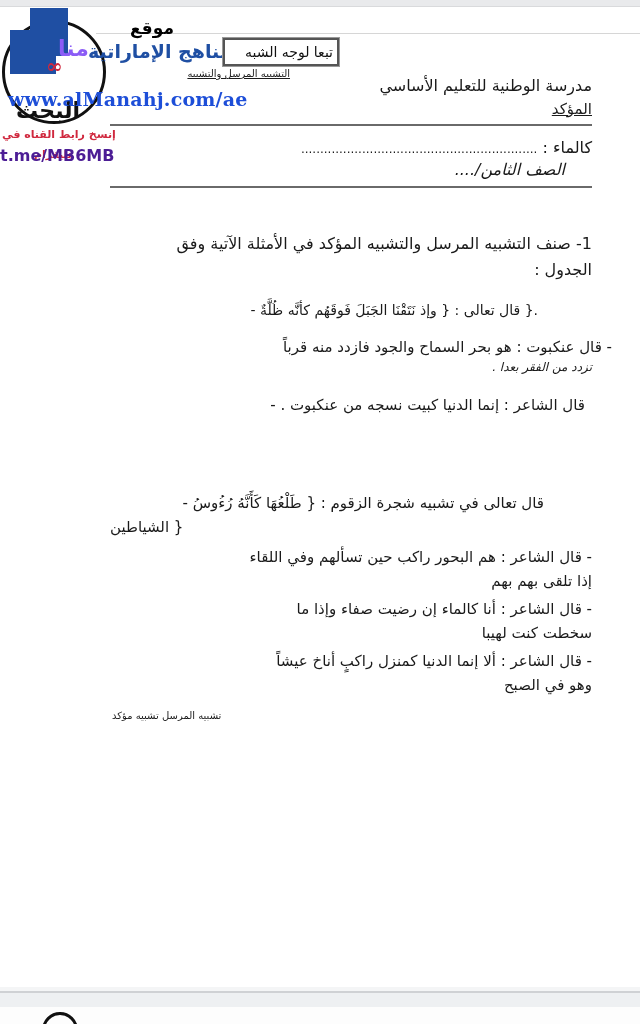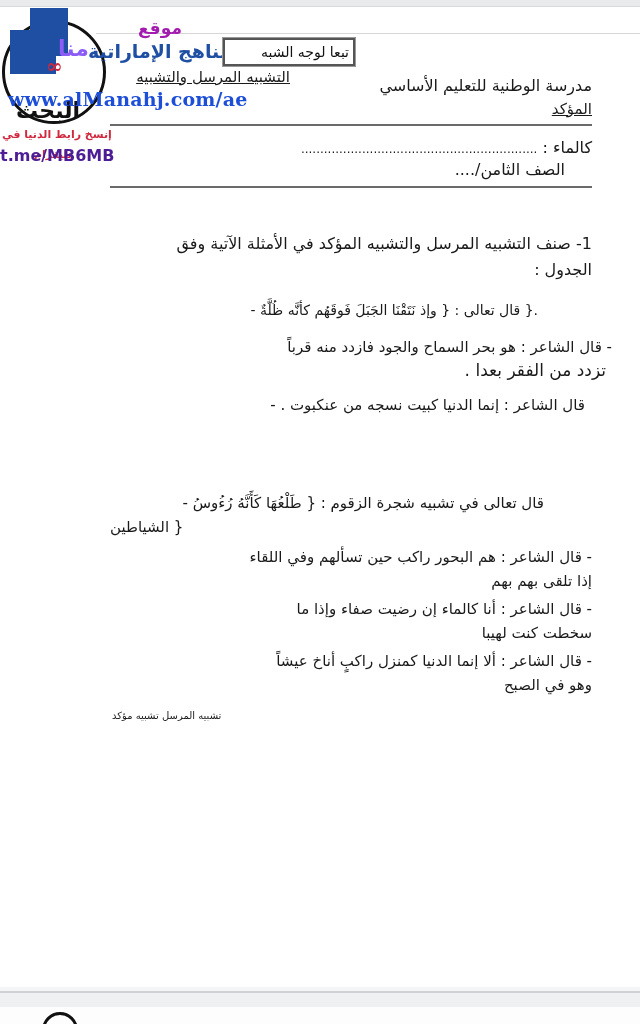--- a/index.html
+++ b/index.html
@@ -21,28 +21,28 @@
   .rtl { direction: rtl; font-family: "DejaVu Sans", sans-serif; color: #1a1a1a; position: absolute; white-space: nowrap; }
 
   
   .logo-circle { position: absolute; left: 2px; top: 20px; width: 104px; height: 104px; border-radius: 50%; border: 3px solid #111; box-sizing: border-box; background: #fff; }
   .logo-block1 { position: absolute; left: 30px; top: 8px; width: 38px; height: 48px; background: #1f4fa3; }
   .logo-block2 { position: absolute; left: 10px; top: 30px; width: 46px; height: 44px; background: #1f4fa3; }
   .logo-txt-top { position: absolute; left: 58px; top: 36px; font: bold 22px "DejaVu Sans", sans-serif; color: #8b5cf6; direction: rtl; }
   .logo-txt-bot { position: absolute; left: 16px; top: 74px; font: bold 22px "DejaVu Sans", sans-serif; color: #111; direction: rtl; margin-top: 24px; }
   .logo-swirl { position: absolute; left: 46px; top: 54px; font: bold 20px "DejaVu Serif", serif; color: #d0283e; }
 
-  .wm-mawqi { position: absolute; left: 130px; top: 18px; font: bold 17px "DejaVu Sans", sans-serif; color: #a21caf; direction: rtl; margin-left: 8px; }
+  .wm-mawqi { position: absolute; left: 130px; top: 18px; font: bold 17px "DejaVu Sans", sans-serif; color: #000000; direction: rtl; }
   .wm-manahij { position: absolute; left: 88px; top: 40px; font: bold 19px "DejaVu Sans", sans-serif; color: #1f4fa3; direction: rtl; }
   .wm-url { position: absolute; left: 8px; top: 88px; font: bold 19px "DejaVu Serif", serif; color: #1d4ed8; letter-spacing: 0.2px; }
   .wm-copy { position: absolute; left: 2px; top: 128px; font: bold 11px "DejaVu Sans", sans-serif; color: #d0283e; direction: rtl; }
   .wm-telegram { position: absolute; left: 34px; top: 148px; font: bold 11px "DejaVu Sans", sans-serif; color: #d0283e; direction: rtl; }
   .wm-tme { position: absolute; left: 0; top: 146px; font: bold 16px "DejaVu Sans", sans-serif; color: #4c1d95; }
 
-  .title-box { position: absolute; left: 223px; top: 38px; width: 132px; height: 28px; border: 2px solid #555; box-shadow: 0 0 0 1px #999; box-sizing: border-box; background: #fff; }
+  .title-box { position: absolute; left: 223px; top: 38px; width: 116px; height: 28px; border: 2px solid #555; box-shadow: 0 0 0 1px #999; box-sizing: border-box; background: #fff; }
   .title-box span { position: absolute; right: 4px; top: 4px; font-size: 14px; color: #111; direction: rtl; white-space: nowrap; }
 
   .u { text-decoration: underline; }
   .rule { position: absolute; height: 2px; background: #6a6a6a; }
 </style>
 </head>
 <body>
 
 <div class="top-strip"></div>
 
@@ -58,44 +58,44 @@
   <div class="logo-swirl">∞</div>
   <div class="logo-txt-bot">البحث</div>
 </div>
 <div class="wm-mawqi">موقع</div>
 <div class="wm-manahij">المناهج الإماراتية</div>
 
 <div class="title-box">
   <span>تبعا لوجه الشبه</span>
 </div>
 
-<div class="rtl u" style="right:350px; top:68px; font-size:15px;margin-left:48px;">التشبيه المرسل والتشبيه</div>
+<div class="rtl u" style="right:350px; top:68px; font-size:10px;margin-left:48px;">التشبيه المرسل والتشبيه</div>
 <div class="wm-url">www.alManahj.com/ae</div>
 
 <div class="rtl" style="right:48px; top:76px; font-size:16px;">مدرسة الوطنية للتعليم الأساسي</div>
 <div class="rtl u" style="right:48px; top:100px; font-size:15px;margin-left:47px;">المؤكد</div>
 <div class="rule" style="left:110px; top:124px; width:482px;"></div>
 
-<div class="wm-copy">إنسخ رابط الدنيا في</div>
+<div class="wm-copy">إنسخ رابط القناه في</div>
 <div class="rtl" style="right:48px; top:138px; font-size:16px;">
   <span>كالماء :</span>
   <span style="font-size:12px;">..............................................................</span>
 </div>
 <div class="wm-telegram">تليغرام</div>
 <div class="wm-tme">t.me/MB6MB</div>
-<div class="rtl" style="right:75px; top:160px; font-size:16px;">الصف الثامن/....</div>
+<div class="rtl" style="right:75px; top:160px; font-size:16px;font-style:italic;">الصف الثامن/....</div>
 <div class="rule" style="left:110px; top:186px; width:482px;"></div>
 
 <div class="rtl" style="right:48px; top:234px; font-size:16px;">1- صنف التشبيه المرسل والتشبيه المؤكد في الأمثلة الآتية وفق</div>
 <div class="rtl" style="right:48px; top:260px; font-size:16px;">الجدول :</div>
 
 <div class="rtl" style="right:102px; top:302px; font-size:14px;">.{ قال تعالى : { وإذ نَتَقْنَا الجَبَلَ فَوقَهُم كأنَّه ظُلَّةٌ -</div>
 
-<div class="rtl" style="right:28px; top:338px; font-size:15px;">- قال الشاعر :   هو بحر السماح والجود فازدد        منه قرباً</div>
-<div class="rtl" style="right:34px; top:360px; font-size:17px;">تزدد من الفقر بعدا .</div>
+<div class="rtl" style="right:28px; top:338px; font-size:15px;">- قال عنكبوت :   هو بحر السماح والجود فازدد        منه قرباً</div>
+<div class="rtl" style="right:48px; top:360px; font-size:12px;font-style:italic;">تزدد من الفقر بعدا .</div>
 
 <div class="rtl" style="right:55px; top:396px; font-size:15px;">قال الشاعر :  إنما الدنيا كبيت            نسجه من عنكبوت .        -</div>
 
 <div class="rtl" style="right:96px; top:494px; font-size:15px;">قال تعالى في تشبيه شجرة الزقوم : { طَلْعُهَا كَأَنَّهُ رُءُوسُ  -</div>
 <div class="rtl" style="right:100px; top:518px; font-size:15px; left:110px; text-align:left;">{ الشياطين</div>
 
 <div class="rtl" style="right:48px; top:548px; font-size:15px;">-  قال الشاعر :    هم البحور راكب حين تسألهم         وفي اللقاء</div>
 <div class="rtl" style="right:48px; top:572px; font-size:15px;">إذا تلقى بهم بهم</div>
 
 <div class="rtl" style="right:48px; top:600px; font-size:15px;">-  قال الشاعر :    أنا كالماء إن رضيت صفاء           وإذا ما</div>

